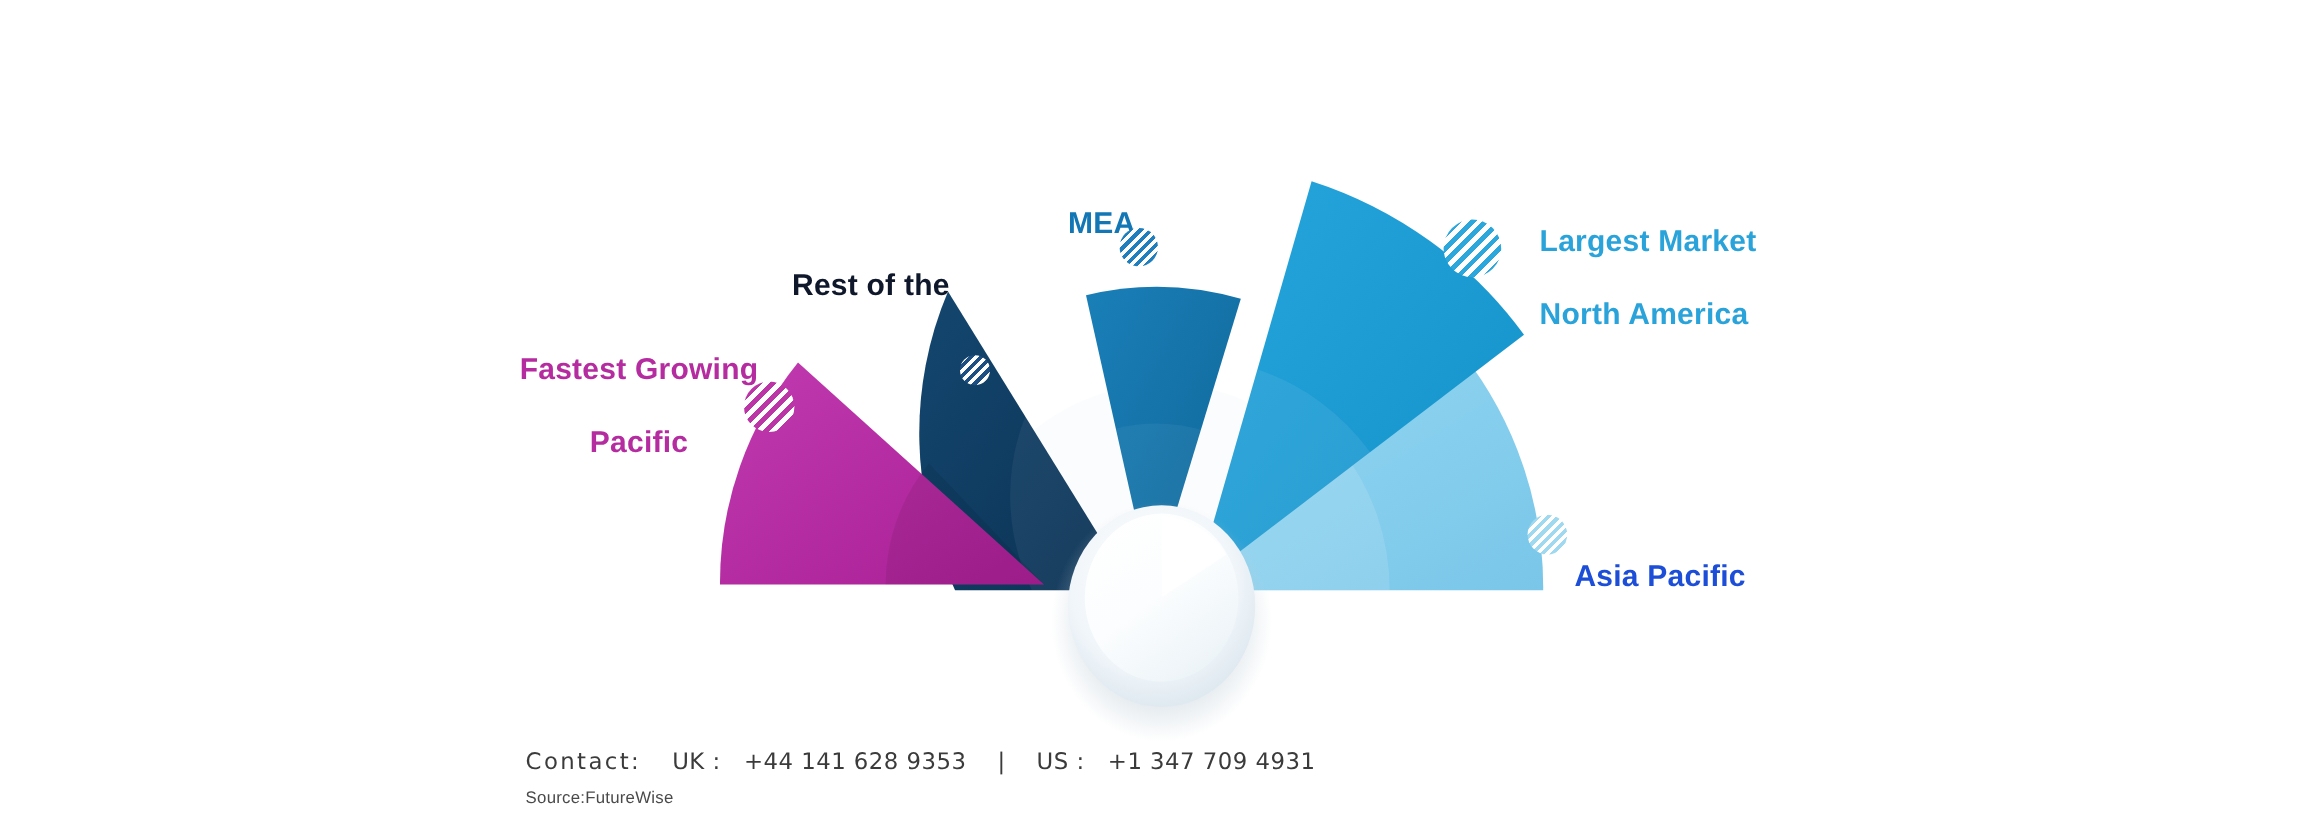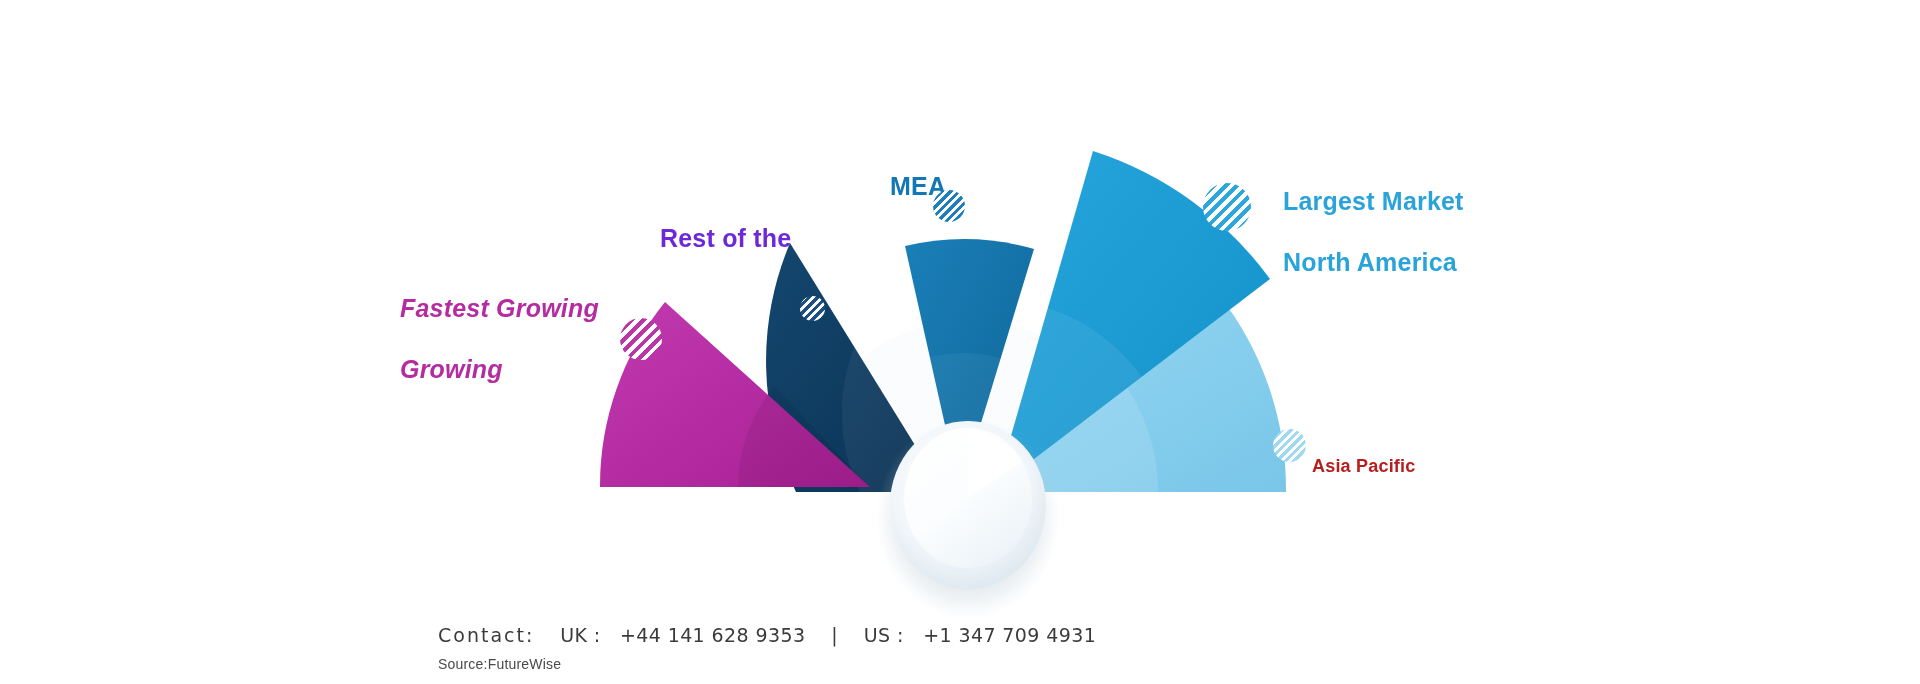--- a/index.html
+++ b/index.html
@@ -18,27 +18,27 @@
 
   
   .lbl{
     position:absolute;
     font-weight:bold;
     letter-spacing:.2px;
     white-space:pre-line;
     line-height:1.22;
   }
   .lbl-right{text-align:left;}
-  .lbl-left{text-align:left;font-style:italic;}
+  .lbl-left{text-align:center;}
   .lbl-center{text-align:left;}
 
   #label-na{left:1283px;top:155px;font-size:25px;color:#29a3d9;}
-  #label-ap{left:1312px;top:434px;font-size:18px;color:#b91c1c;}
+  #label-ap{left:1312px;top:434px;font-size:25px;color:#1d4ed8;}
   #label-mea{left:890px;top:140px;font-size:25px;color:#1377b5;width:110px;}
-  #label-row{left:660px;top:192px;font-size:25px;color:#6d28d9;width:215px;}
+  #label-row{left:660px;top:192px;font-size:25px;color:#0f172a;width:215px;}
   #label-eu{left:400px;top:262px;font-size:25px;color:#b52ca0;width:265px;}
 
   
   .marker{
     position:absolute;border-radius:50%;
     overflow:hidden;
   }
   #marker-na{left:1203px;top:183px;width:48px;height:48px;
     background:repeating-linear-gradient(135deg,#2ca7dc 0 4px,#ffffff 4px 8px);}
   #marker-ap{left:1273px;top:429px;width:33px;height:33px;
@@ -176,21 +176,21 @@
   </div>
   <div class="marker" id="marker-mea"></div>
 
   <div class="lbl lbl-center" id="label-row">
     <div>Rest of the</div>
   </div>
   <div class="marker" id="marker-row"></div>
 
   <div class="lbl lbl-left" id="label-eu">
     <div>Fastest Growing</div>
-    <div>Growing</div>
+    <div>Pacific</div>
   </div>
   <div class="marker" id="marker-eu"></div>
 
   <div id="footer">
 
     <div class="contact-line">
       <span class="c-lbl">Contact:</span>
       <span>&nbsp;&nbsp;</span>
       <span>UK :</span>
       <span>&nbsp;</span>

